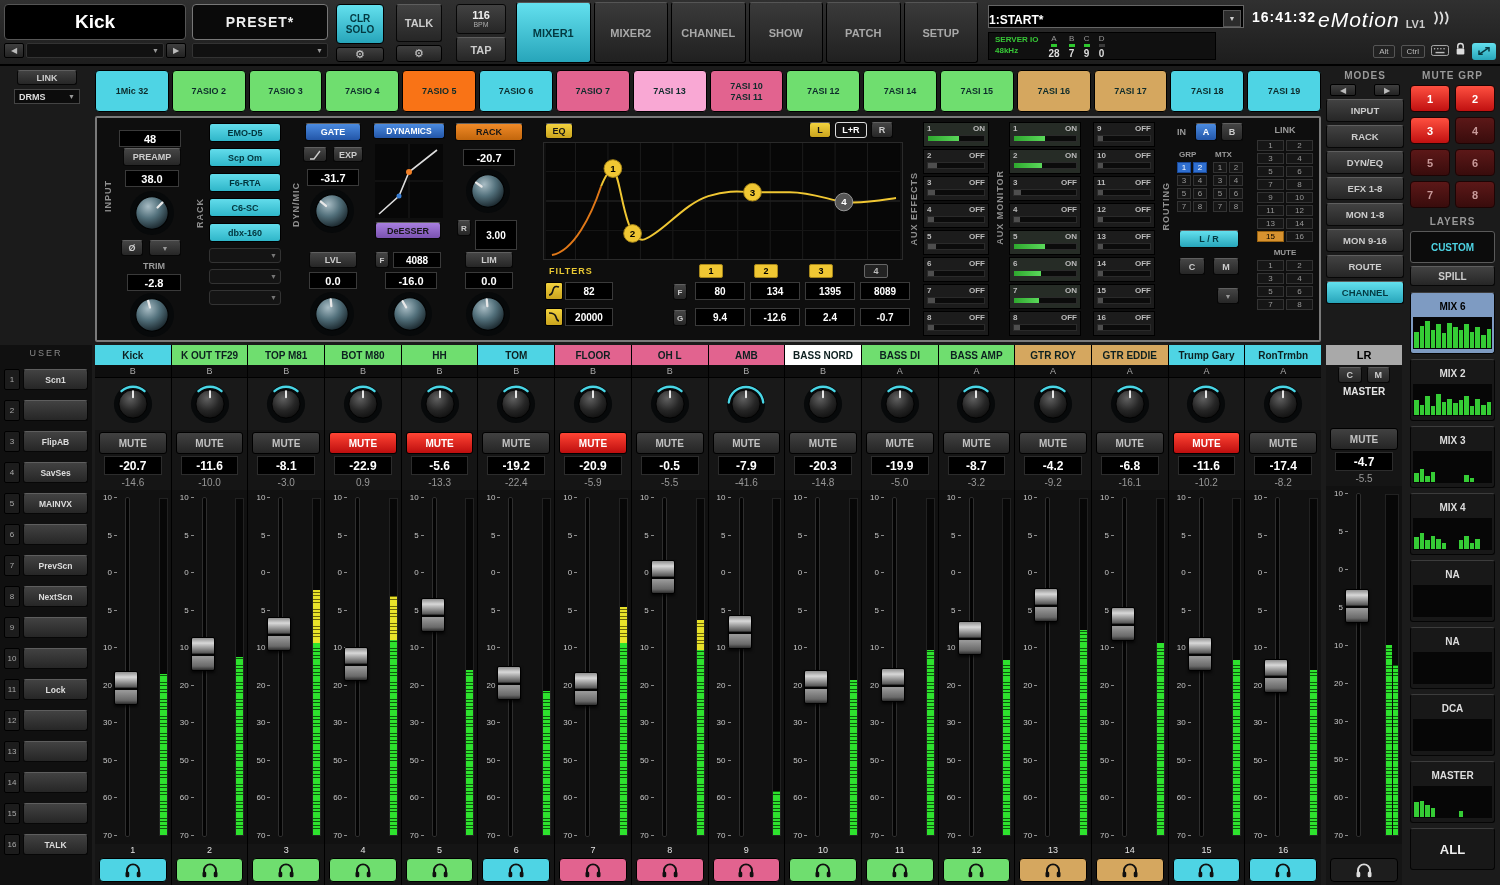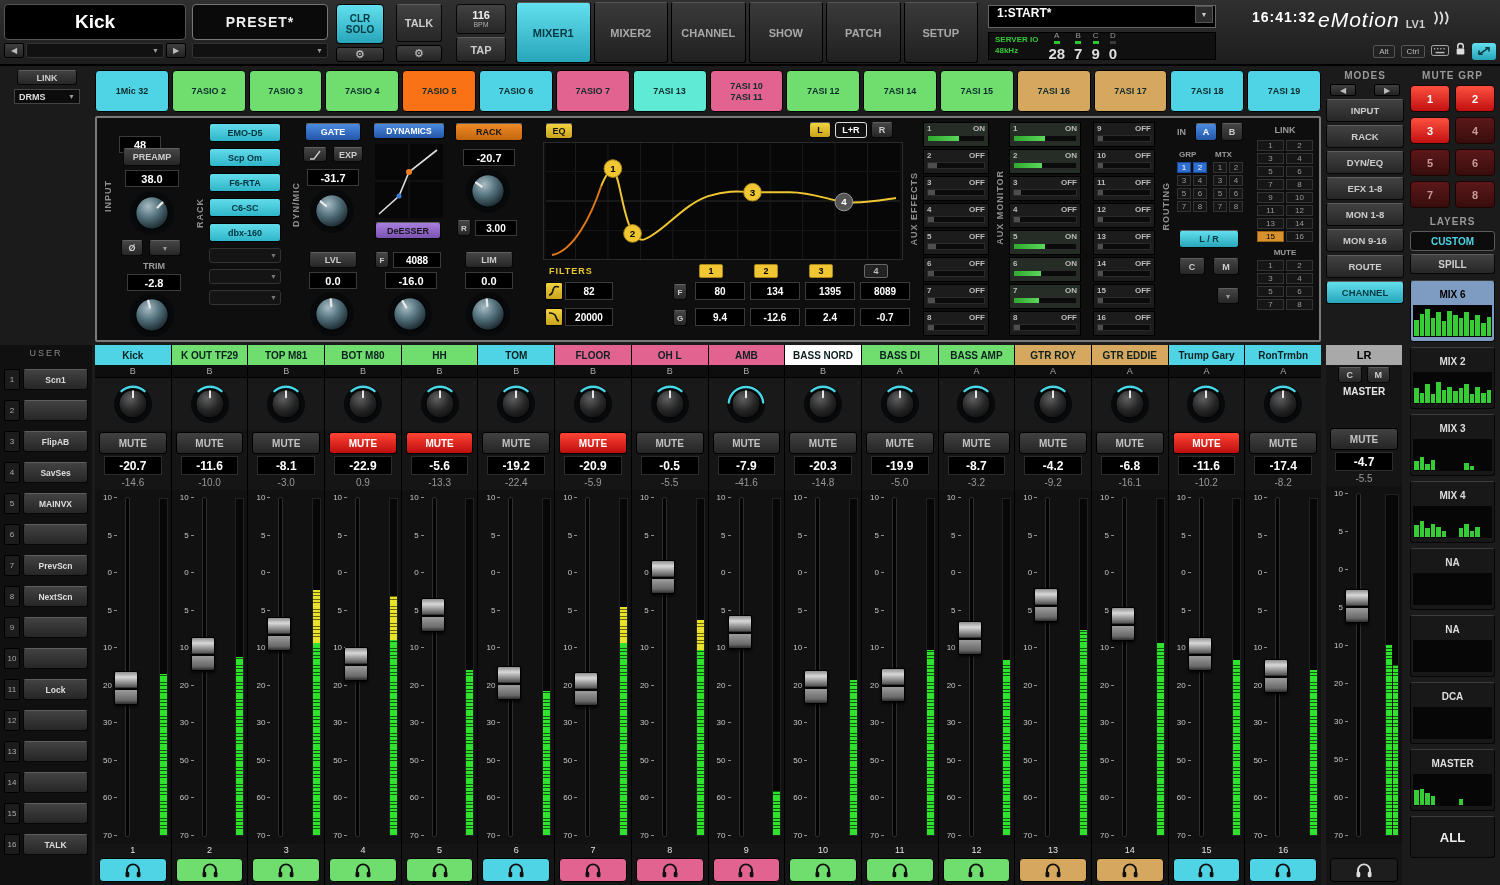--- a/index.html
+++ b/index.html
@@ -26,28 +26,28 @@
 .g1{left:336px;top:47px;width:48px;height:15px}
 .talkbtn{position:absolute;left:396px;top:4px;width:46px;height:38px;font-size:11px;font-weight:bold;display:flex;align-items:center;justify-content:center}
 .g2{left:396px;top:45px;width:46px;height:17px}
 .bpmbox{position:absolute;left:456px;top:4px;width:50px;height:30px;background:linear-gradient(#424242,#262626);border:1px solid #070707;border-radius:3px;display:flex;flex-direction:column;align-items:center;justify-content:center}
 .bpm-v{font-size:11px;font-weight:bold;color:#eee;line-height:1}
 .bpm-l{font-size:7px;color:#aaa}
 .tapbox{position:absolute;left:456px;top:37px;width:50px;height:25px;font-size:11px;font-weight:bold;display:flex;align-items:center;justify-content:center}
 #main-tabs{position:absolute;left:516px;top:2px;width:462px;height:61px;display:flex;gap:3px}
 .mtab{flex:1;display:flex;align-items:center;justify-content:center;font-size:11px;font-weight:bold;color:#a8a8a8;background:linear-gradient(#3a3a3a,#202020);border:1px solid #000;border-top-color:#555;border-radius:3px}
 .mtab.active{background:linear-gradient(#63e0ee,#27a5ba);color:#033a42}
-.session-box{position:absolute;left:988px;top:5px;width:228px;height:23px;background:#000;border:1px solid #666;display:flex;align-items:flex-start;padding-left:8px;color:#fff;font-size:12px;font-weight:bold}
+.session-box{position:absolute;left:988px;top:5px;width:256px;height:23px;background:#000;border:1px solid #666;display:flex;align-items:flex-end;color:#fff;font-size:12px;font-weight:bold}
 .sess-dd{margin-left:auto;margin-right:2px;width:18px;height:17px;background:#2c2c2c;border:1px solid #555;display:flex;align-items:center;justify-content:center;font-size:7px;color:#ccc}
 .server-row{position:absolute;left:988px;top:32px;width:228px;height:28px;background:#101010;border:1px solid #000;display:flex;align-items:center;padding:0 6px;gap:10px}
 .srv-l{font-size:8px;color:#37c837;font-weight:bold;line-height:1.35}
 #ports{display:flex;gap:9px}
 .port{display:flex;flex-direction:column;align-items:center}
 .port-l{font-size:8px;color:#999}
-.port-v{font-size:15px;color:#ddd;font-weight:bold}
+.port-v{font-size:10px;color:#ddd;font-weight:bold}
 .port-dot{width:6px;height:3px;background:#3a3a3a;margin:1px 0}
 .port-dot.on{background:#2ec82e}
 .clock{position:absolute;left:1252px;top:9px;font-size:14px;color:#fff;font-weight:bold;letter-spacing:1px}
 .logo{position:absolute;left:1318px;top:8px;display:flex;align-items:center;gap:6px;color:#fff}
 .logo-e{font-style:italic;font-weight:normal;font-size:21px;letter-spacing:1px}
 .logo-lv{font-size:11px;font-weight:bold;color:#ccc;margin-top:7px}
 .kb-row{position:absolute;left:1300px;top:42px;width:196px;display:flex;gap:6px;justify-content:flex-end;align-items:center}
 .keybox{padding:1px 5px;background:#222;border:1px solid #555;border-radius:2px;font-size:8px;color:#bbb}
 .expicon{width:24px;height:17px;background:linear-gradient(#63e0ee,#27a5ba);border-radius:3px;display:flex;align-items:center;justify-content:center}
 
@@ -135,21 +135,21 @@
 .m-label{height:14px;text-align:center;font-size:10px;color:#e6e6e6;font-weight:bold;line-height:14px}
 .m-spacer{height:27px}
 .phones.dark{background:#1d1d1d}
 
 
 #layers-col{position:absolute;left:1408px;top:70px;width:89px;height:813px}
 #mg-grid{display:grid;grid-template-columns:1fr 1fr;gap:5px;margin:4px 2px 8px}
 .mg-btn{height:27px;border-radius:4px;display:flex;align-items:center;justify-content:center;font-size:11px;font-weight:bold;color:#fff;border:1px solid #1d0404}
 .mg-btn.on{background:linear-gradient(#ff5040,#c01010)}
 .mg-btn.off{background:linear-gradient(#5c1818,#390c0c);color:#c89a9a}
-.custom-btn{height:20px;margin:4px 2px 3px;background:#0c0c0c;border:1px solid #5a5a5a;border-radius:3px;color:#4ed4e4;font-weight:bold;font-size:10px;display:flex;align-items:center;justify-content:center}
+.custom-btn{height:32px;margin:4px 2px 3px;background:#0c0c0c;border:1px solid #5a5a5a;border-radius:3px;color:#4ed4e4;font-weight:bold;font-size:10px;display:flex;align-items:center;justify-content:center}
 .spill-btn{height:20px;margin:0 2px 6px;font-size:10px;font-weight:bold;display:flex;align-items:center;justify-content:center}
 #layer-banks{margin:0 2px}
 .bank{height:62px;background:#181818;border:1px solid #050505;border-top-color:#3c3c3c;border-radius:3px;margin-bottom:5px;padding:2px}
 .bank-label{height:22px;display:flex;align-items:center;justify-content:center;font-size:10px;font-weight:bold;color:#ddd}
 .bank.active{background:#7e9bc2}
 .bank.active .bank-label{color:#000}
 .bank-meter{height:32px;background:#060606;display:flex;align-items:flex-end;gap:1px;padding:1px}
 .bank-bar{flex:1;background:#35cc35}
 .bank.big{height:42px}
 .bank.big .bank-label{height:100%;font-size:13px;color:#eee}
@@ -301,21 +301,21 @@
       </div>
       <div class="ctab" style="background: #f97316;">
         <div class="ctab-l">7ASIO 5</div>
       </div>
       <div class="ctab" style="background: rgb(78, 212, 228);">
         <div class="ctab-l">7ASIO 6</div>
       </div>
       <div class="ctab" style="background: rgb(226, 99, 143);">
         <div class="ctab-l">7ASIO 7</div>
       </div>
-      <div class="ctab" style="background: #5eead4;">
+      <div class="ctab" style="background: #f9a8d4;">
         <div class="ctab-l">7ASI 13</div>
       </div>
       <div class="ctab" style="background: rgb(226, 99, 143);">
         <div class="ctab-l">7ASI 10</div>
         <div class="ctab-l">7ASI 11</div>
       </div>
       <div class="ctab" style="background: rgb(111, 222, 111);">
         <div class="ctab-l">7ASI 12</div>
       </div>
       <div class="ctab" style="background: rgb(111, 222, 111);">
@@ -352,21 +352,21 @@
         <div class="mode-btn bevel">MON 1-8</div>
         <div class="mode-btn bevel">MON 9-16</div>
         <div class="mode-btn bevel">ROUTE</div>
         <div class="mode-btn bevel active">CHANNEL</div>
       </div>
   </div>
 
   <div id="detail">
 
     <div class="vlabel" style="left:6px;top:62px">INPUT</div>
-    <div class="dval" style="left:22px;top:18px;width:42px">48</div>
+    <div class="dval" style="left:22px;top:12px;width:62px">48</div>
     <div class="dbtn" style="left:26px;top:30px;width:58px;height:18px">PREAMP</div>
     <div class="dval" style="left:28px;top:52px;width:54px">38.0</div>
     <div class="kslot" style="left:32px;top:72px"><svg viewBox="0 0 44 44" width="46" height="46">
           <circle cx="22" cy="22" r="21" fill="#07090a"></circle>
           <circle cx="22" cy="22" r="15.5" fill="url(#gm)" stroke="#000"></circle>
           <g transform="rotate(45 22 22)">
             <line x1="22" y1="8" x2="22" y2="14.5" stroke="#e8e8e8" stroke-width="2.2" stroke-linecap="round"></line>
           </g>
         </svg></div>
     <div class="dbtn" style="left:24px;top:122px;width:22px">Ø</div>
@@ -445,21 +445,21 @@
     <div class="dbtn c-orange" style="left:358px;top:5px;width:68px;height:18px">RACK</div>
     <div class="dval" style="left:366px;top:31px;width:52px">-20.7</div>
     <div class="kslot" style="left:368px;top:50px"><svg viewBox="0 0 44 44" width="46" height="46">
           <circle cx="22" cy="22" r="21" fill="#07090a"></circle>
           <circle cx="22" cy="22" r="15.5" fill="url(#gm)" stroke="#000"></circle>
           <g transform="rotate(-55 22 22)">
             <line x1="22" y1="8" x2="22" y2="14.5" stroke="#e8e8e8" stroke-width="2.2" stroke-linecap="round"></line>
           </g>
         </svg></div>
     <div class="dbtn" style="left:360px;top:102px;width:14px;font-size:8px">R</div>
-    <div class="dval" style="left:378px;top:102px;width:42px;height:16px;font-size:10px">3.00</div>
+    <div class="dval" style="left:378px;top:102px;width:42px;height:30px;font-size:10px">3.00</div>
     <div class="dbtn" style="left:368px;top:134px;width:48px">LIM</div>
     <div class="dval" style="left:368px;top:154px;width:48px">0.0</div>
     <div class="kslot" style="left:368px;top:173px"><svg viewBox="0 0 44 44" width="46" height="46">
           <circle cx="22" cy="22" r="21" fill="#07090a"></circle>
           <circle cx="22" cy="22" r="15.5" fill="url(#gm)" stroke="#000"></circle>
           <g transform="rotate(-5 22 22)">
             <line x1="22" y1="8" x2="22" y2="14.5" stroke="#e8e8e8" stroke-width="2.2" stroke-linecap="round"></line>
           </g>
         </svg></div>
 

